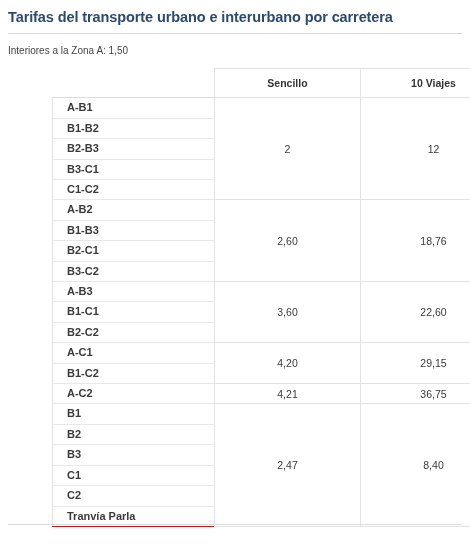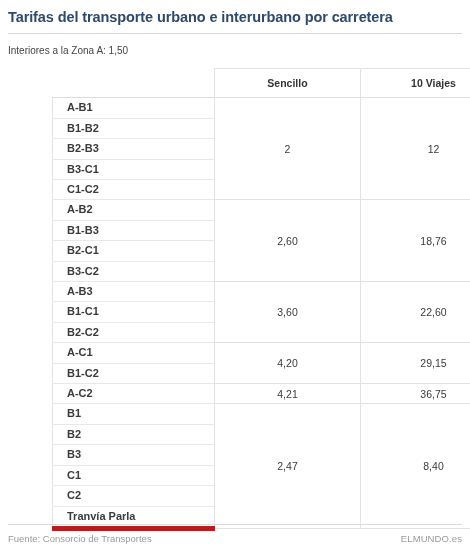--- a/index.html
+++ b/index.html
@@ -86,21 +86,21 @@
     color: #3a3a3a;
     padding: 0 0 0 14px;
     height: 19.4px;
     line-height: 19.4px;
     white-space: nowrap;
   }
   td.lbl.grp-top {
     border-top: 1px solid #dcdcdc;
   }
   td.lbl.last {
-    border-bottom: 5px solid #b91c1c;
+    border-bottom: 1px solid #b91c1c;
   }
   
   td.val {
     border: 1px solid #e2e2e2;
     text-align: center;
     font-size: 10.5px;
     color: #3a3a3a;
     vertical-align: middle;
   }
   
@@ -223,18 +223,14 @@
             <td class="lbl">C2</td>
           </tr>
           <tr>
             <td class="lbl last">Tranvía Parla</td>
           </tr>
         </tbody>
     </table>
   </div>
 
   <div class="footer-rule"></div>
-  <div class="footer">
-    <span>Fuente: Consorcio de Transportes</span>
-    <span class="brand">ELMUNDO.es</span>
-  </div>
 
 </div>
 
 </body></html>

